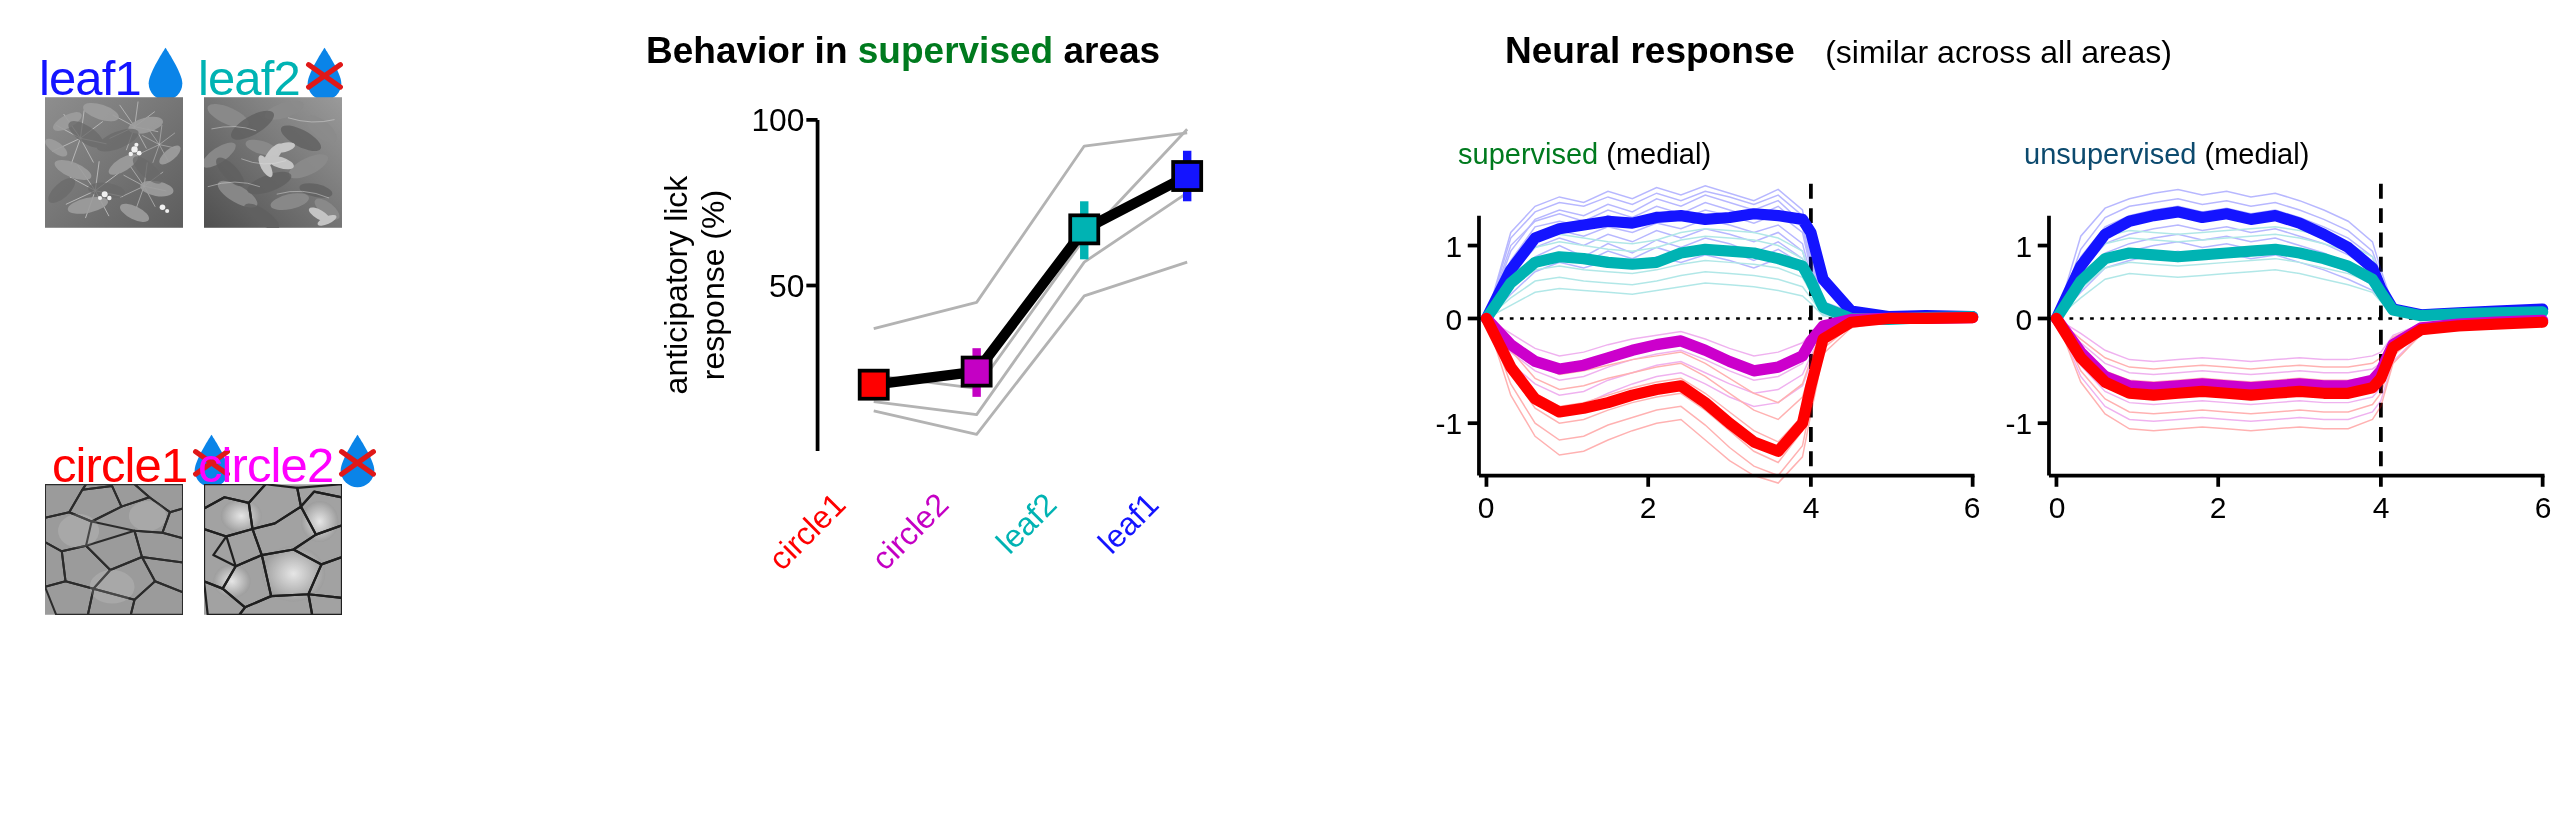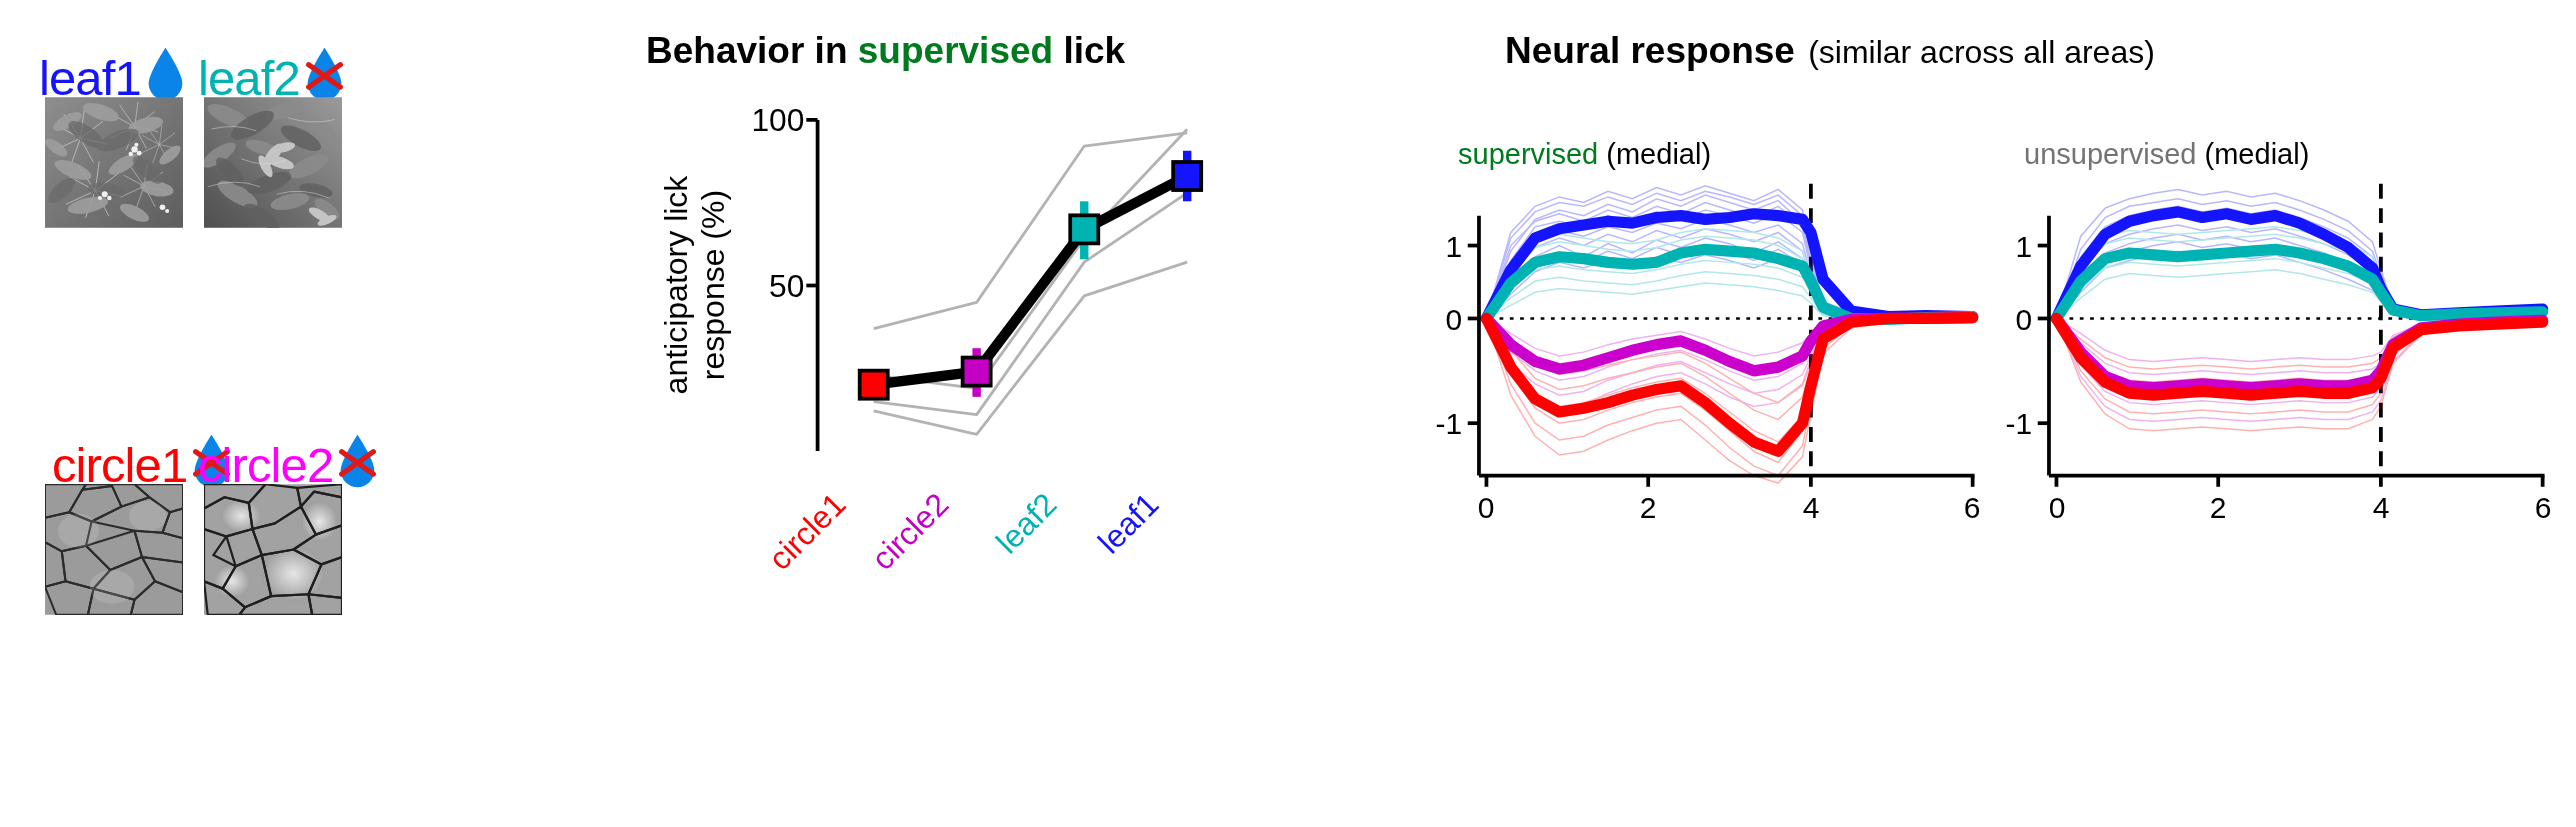--- a/index.html
+++ b/index.html
@@ -241,21 +241,21 @@
           <path d="M0 0 L66 0 L48 20 L22 14 L0 26 Z"></path>
           <path d="M100 4 L148 0 L148 14 L118 8 L104 24 Z"></path>
         </g>
       </svg>
     </div>
   </div>
 
   <div class="abs" style="left:612px;top:0;width:739px;height:827px;">
 
     <div class="panel-title nosel abs" style="left:34px;top:30px;">
-      <span>Behavior in </span><span style="color:#007a1e;">supervised</span><span> lick</span>
+      <span>Behavior in </span><span style="color:#007a1e;">supervised</span><span> areas</span>
     </div>
 
     <div class="abs axis-title nosel" style="left:-72px;top:248px;width:309px;text-align:center;
                 transform:rotate(-90deg);">anticipatory lick response (%)</div>
 
     <svg class="abs" width="524" height="393" style="left:112px;top:89px;" viewBox="0 0 560 420">
 
       <text x="86" y="45" class="tick-lbl" text-anchor="end" font-family="Liberation Sans, sans-serif" font-size="34">100</text>
       <text x="86" y="222" class="tick-lbl" text-anchor="end" font-family="Liberation Sans, sans-serif" font-size="34">50</text>
 
@@ -295,28 +295,28 @@
     <div class="abs xtick-rot nosel" style="left:56px;top:486px;width:159px;color:#ff0000;">circle1</div>
     <div class="abs xtick-rot nosel" style="left:159px;top:486px;width:159px;color:#c400c4;">circle2</div>
     <div class="abs xtick-rot nosel" style="left:295px;top:486px;width:131px;color:#00b3b3;">leaf2</div>
     <div class="abs xtick-rot nosel" style="left:397px;top:486px;width:131px;color:#1414ff;">leaf1</div>
   </div>
 
   <div class="abs" style="left:1393px;top:0;width:1183px;height:827px;">
 
     <div class="abs nosel" style="left:112px;top:30px;white-space:nowrap;">
       <span class="panel-title">Neural response</span>
-      <span style="font-size:32px;font-weight:400;margin-left:9px;">(similar across all areas)</span>
+      <span style="font-size:32px;font-weight:400;margin-left:26px;">(similar across all areas)</span>
     </div>
 
     <div class="abs sub-title nosel" style="left:65px;top:138px;">
       <span style="color:#007a1e;">supervised</span><span> (medial)</span>
     </div>
     <div class="abs sub-title nosel" style="left:631px;top:138px;">
-      <span style="color:#737373;">unsupervised</span><span> (medial)</span>
+      <span style="color:#0c4a6e;">unsupervised</span><span> (medial)</span>
     </div>
 
     <svg class="abs" width="561" height="309" style="left:28px;top:178px;" viewBox="0 0 600 330">
 
       <line x1="62" y1="150" x2="592" y2="150" stroke="#000" stroke-width="2.5" stroke-dasharray="4 7"></line>
 
       <line x1="417" y1="6" x2="417" y2="318" stroke="#000" stroke-width="4" stroke-dasharray="16 10"></line>
 
       <g fill="none" stroke-width="1.6" opacity="0.30">
         <g stroke="#1414ff">

